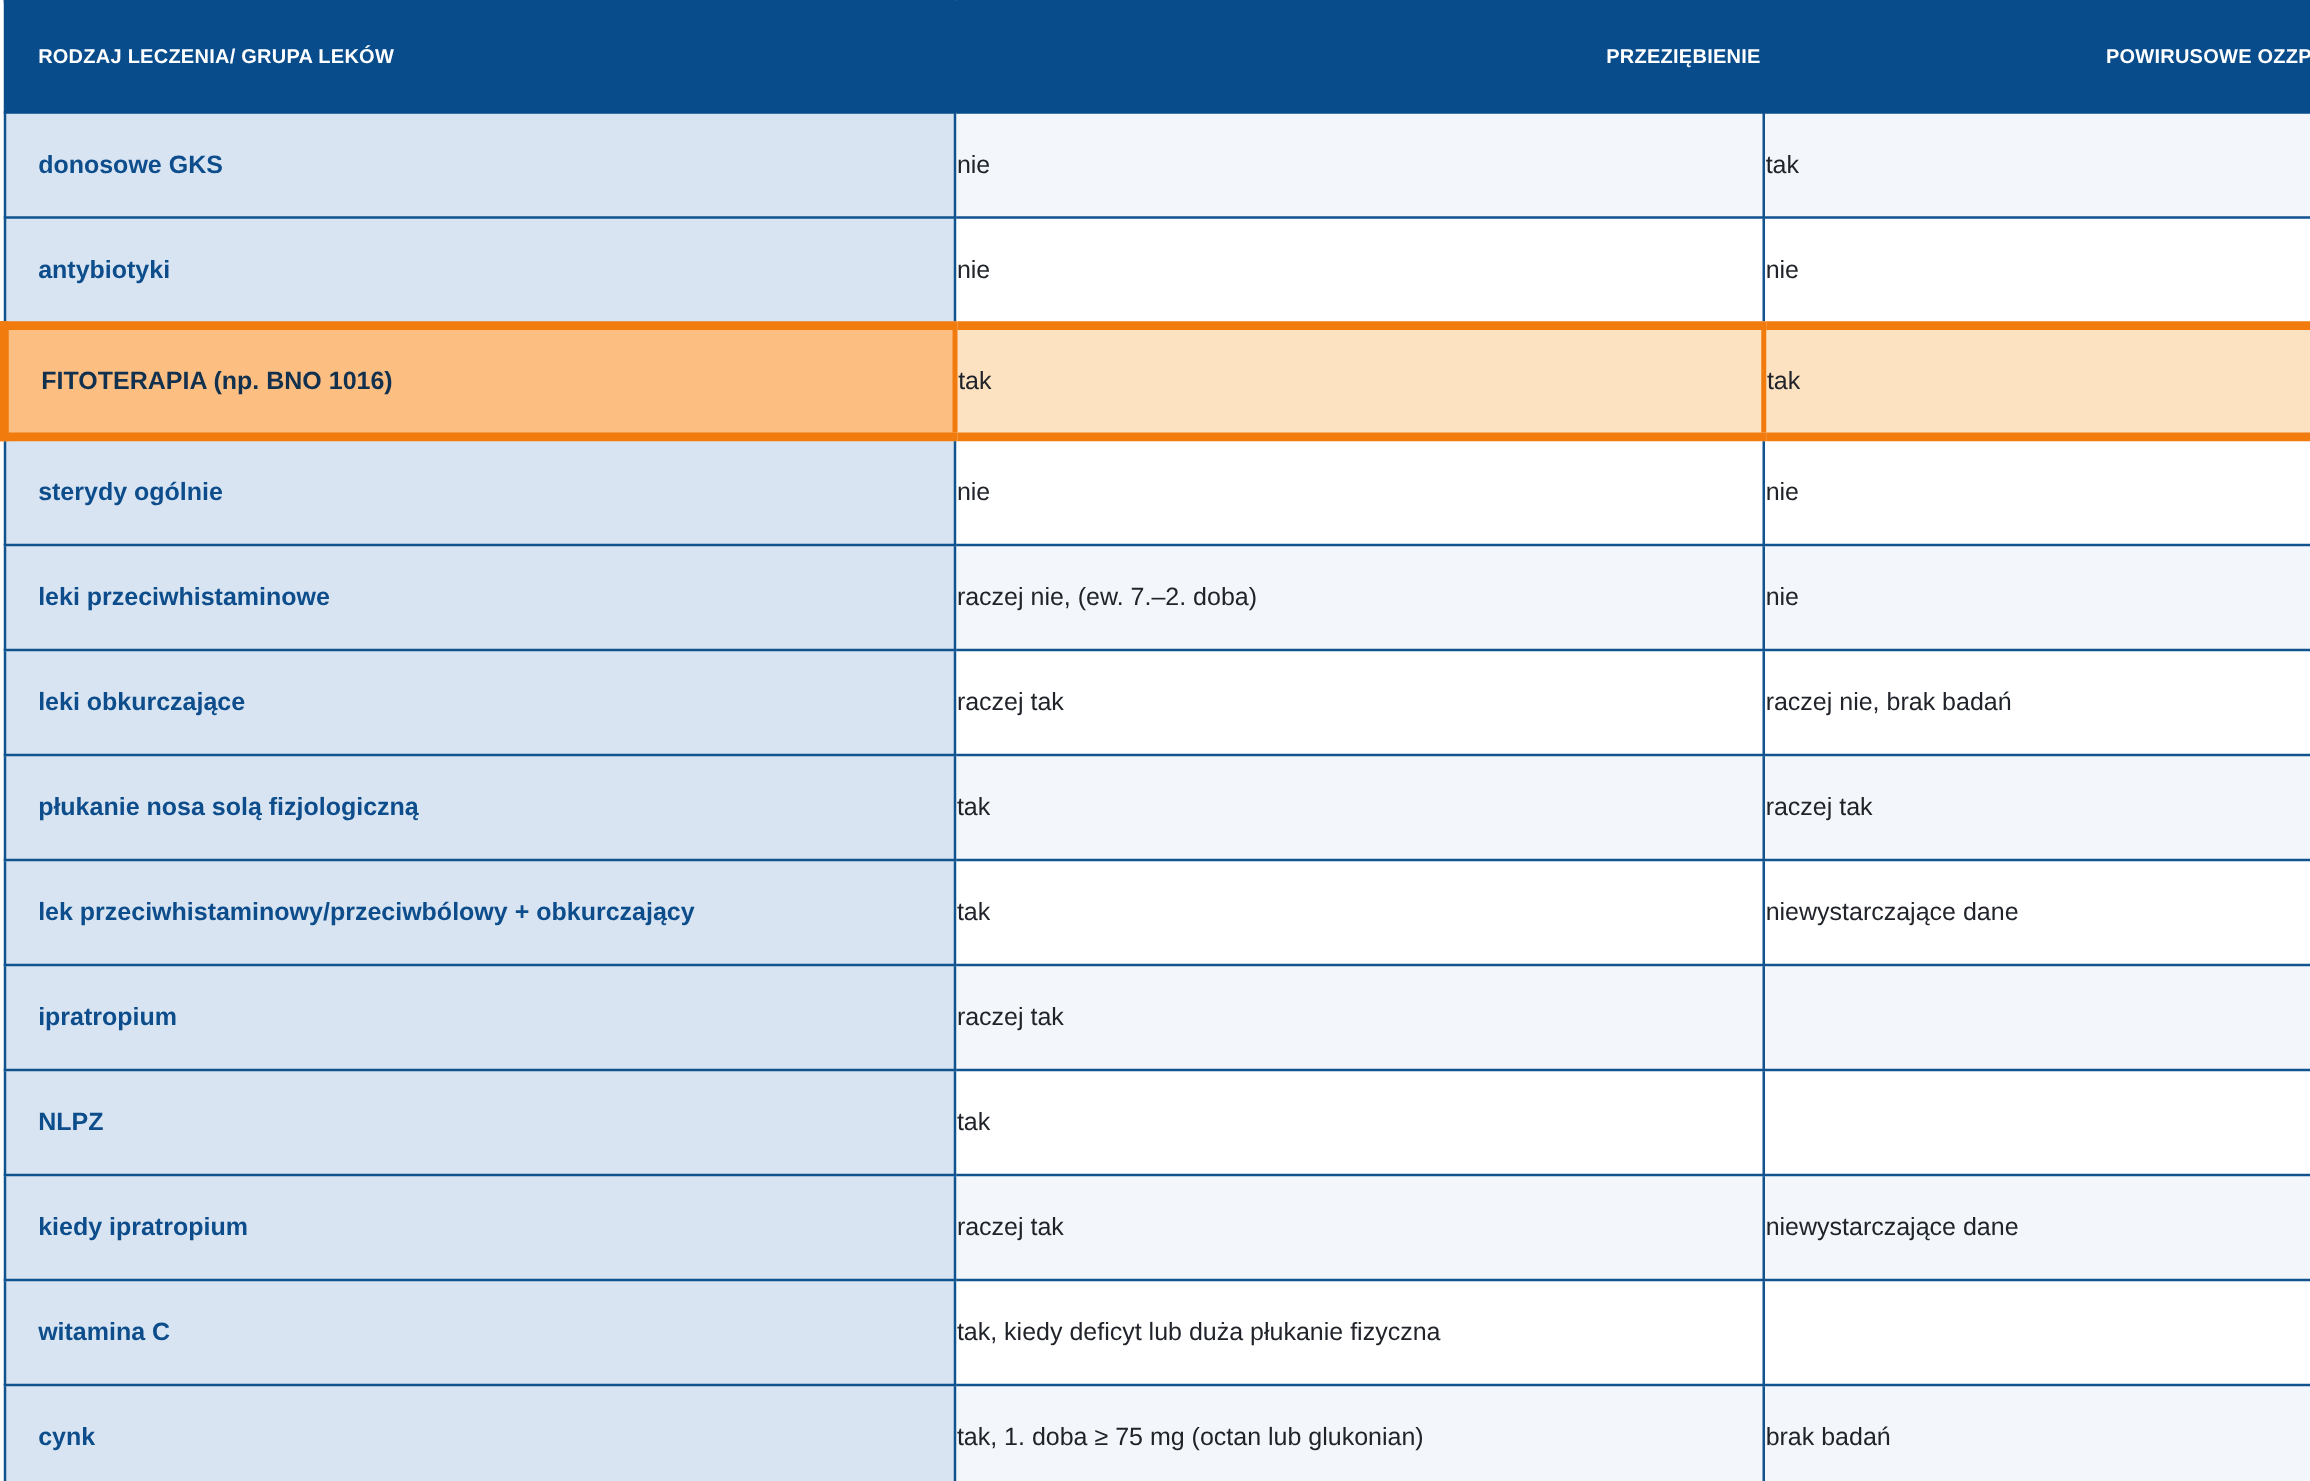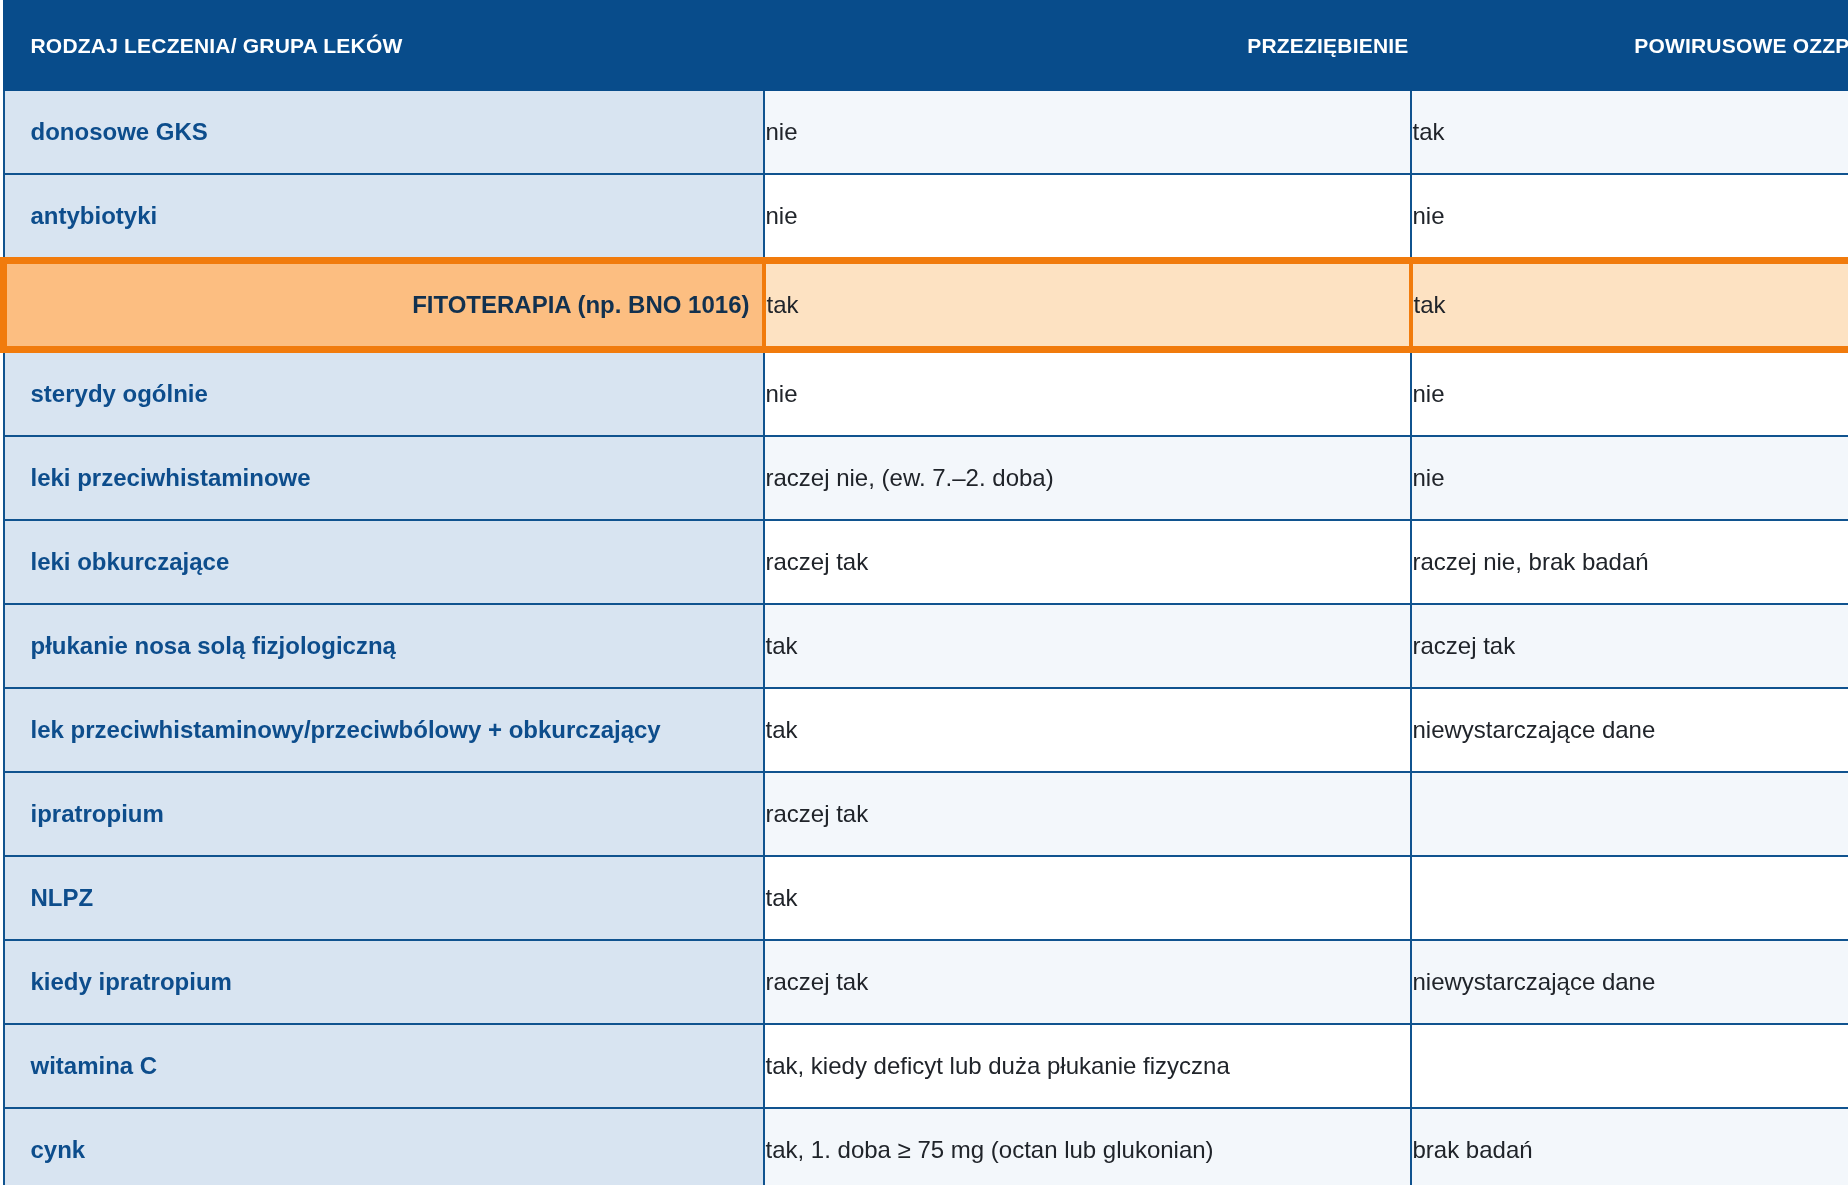--- a/index.html
+++ b/index.html
@@ -25,33 +25,33 @@
     table-layout:fixed;
   }
   col.c1{width:760px;}
   col.c2{width:647px;}
   col.c3{width:441px;}
   thead th{
     height:85px;
     background:var(--header-bg);
     border:2px solid var(--header-bg);
     color:#ffffff;
-    font-size:21px;
+    font-size:16px;
     font-weight:bold;
     text-align:left;
     vertical-align:middle;
     letter-spacing:0.2px;
   }
   thead th.h1{padding-left:26px;}
   thead th.h2,thead th.h3{padding-left:22px;text-align:right;}
   tbody td{
     height:80px;
     border:2px solid var(--grid);
     vertical-align:middle;
-    font-size:24px;
+    font-size:20px;
     color:var(--value);
     background:var(--white);
   }
   tbody td.t-label{
     background:var(--col1-bg);
     color:var(--label);
     font-weight:bold;
     padding-left:26px;
     padding-right:12px;
   }
@@ -59,21 +59,21 @@
     padding-right:12px;
   }
   tbody tr.tint td.t-val{background:var(--tint-bg);}
   
   tbody tr.highlight td{
     border-top:7px solid var(--orange);
     border-bottom:7px solid var(--orange);
     border-left:4px solid var(--orange);
     border-right:4px solid var(--orange);
   }
-  tbody tr.highlight td:first-child{border-left-width:7px;text-align:right;}
+  tbody tr.highlight td:first-child{border-left-width:7px;}
   tbody tr.highlight td:last-child{border-right-width:7px;}
   tbody tr.highlight td.t-label{
     background:var(--orange-col1);
     color:#12314f;
   }
   tbody tr.highlight td.t-val{background:var(--orange-cell);}
 </style>
 </head>
 <body>
 

